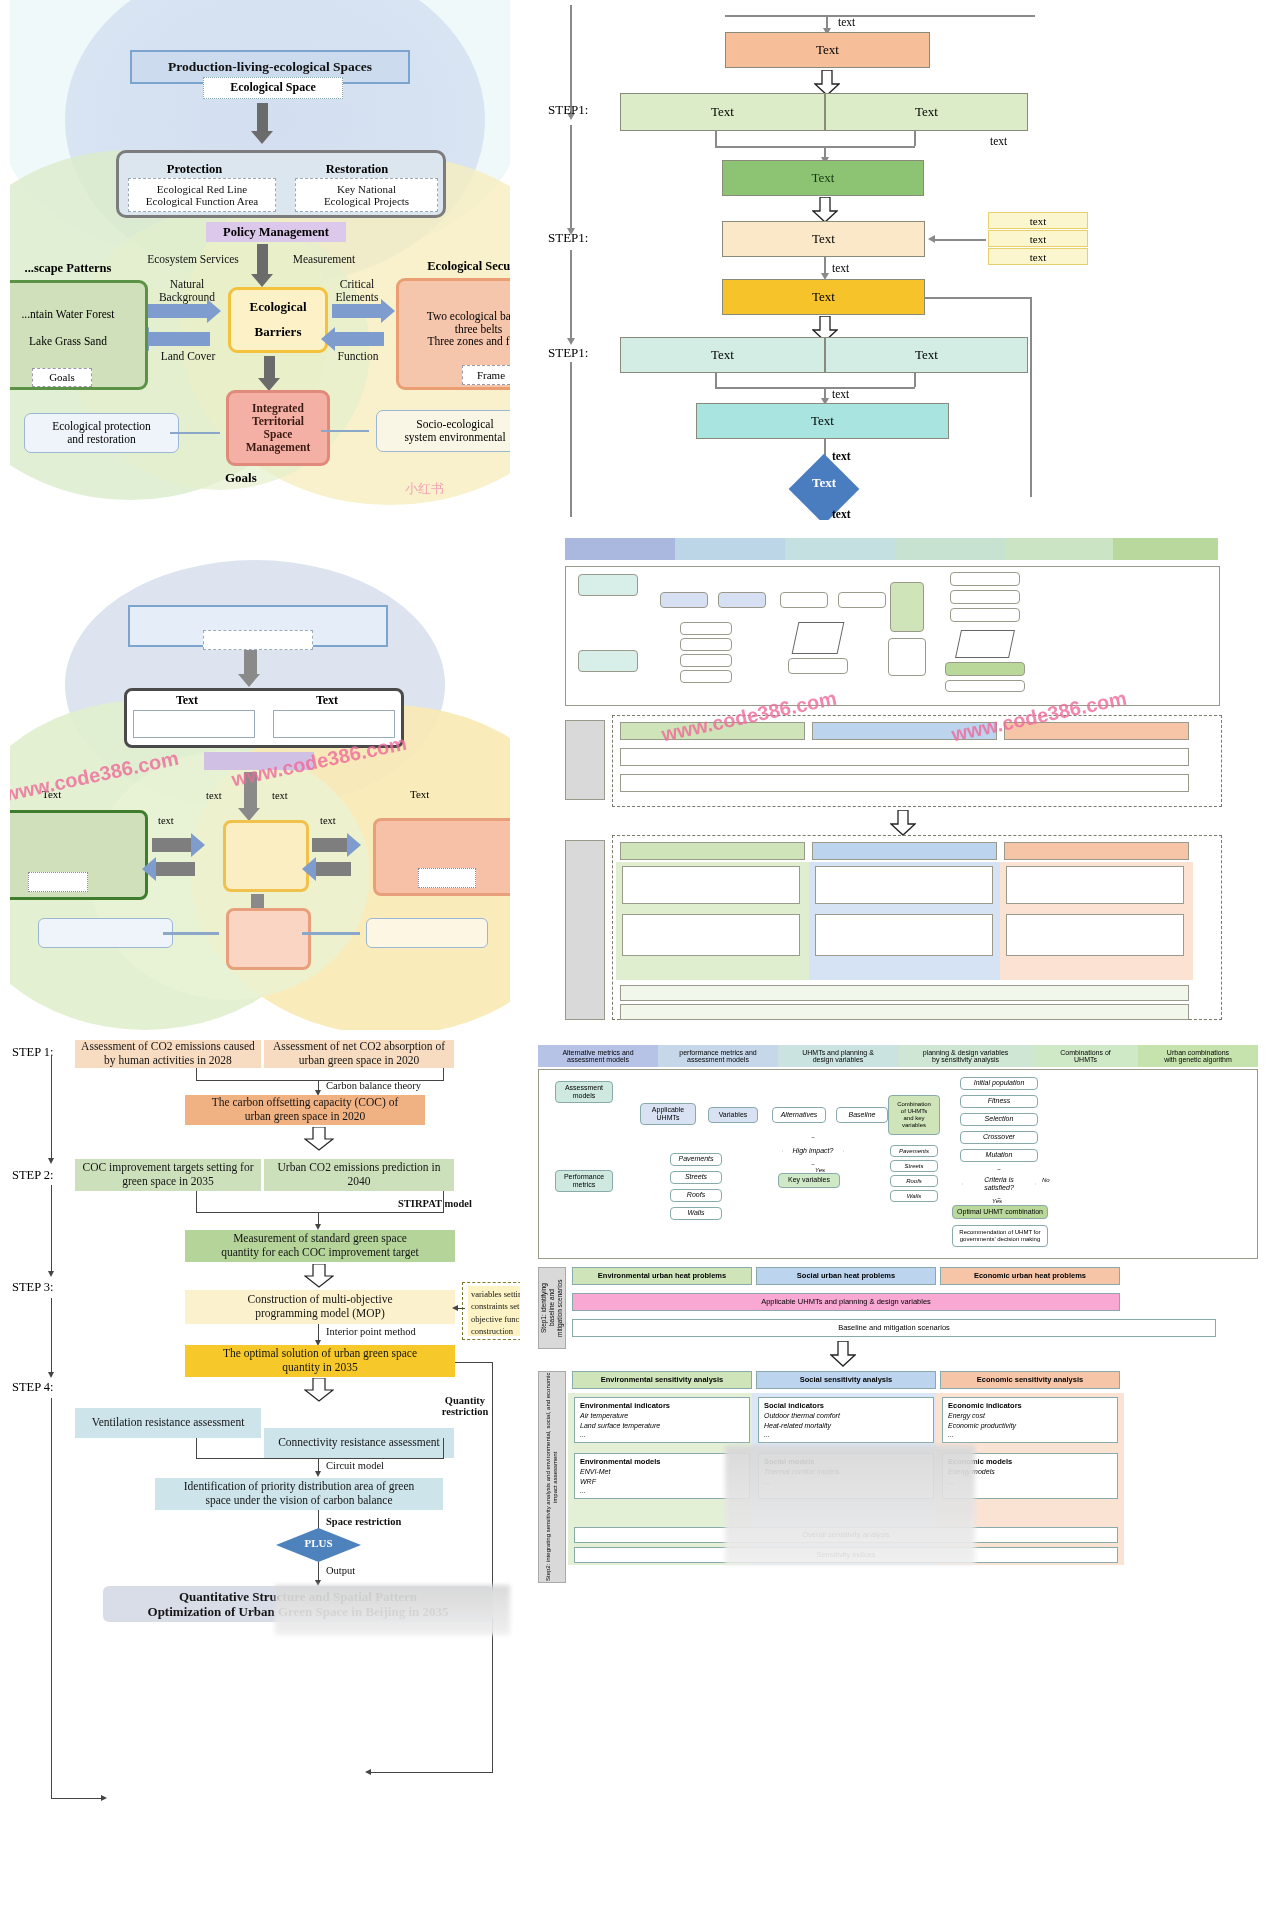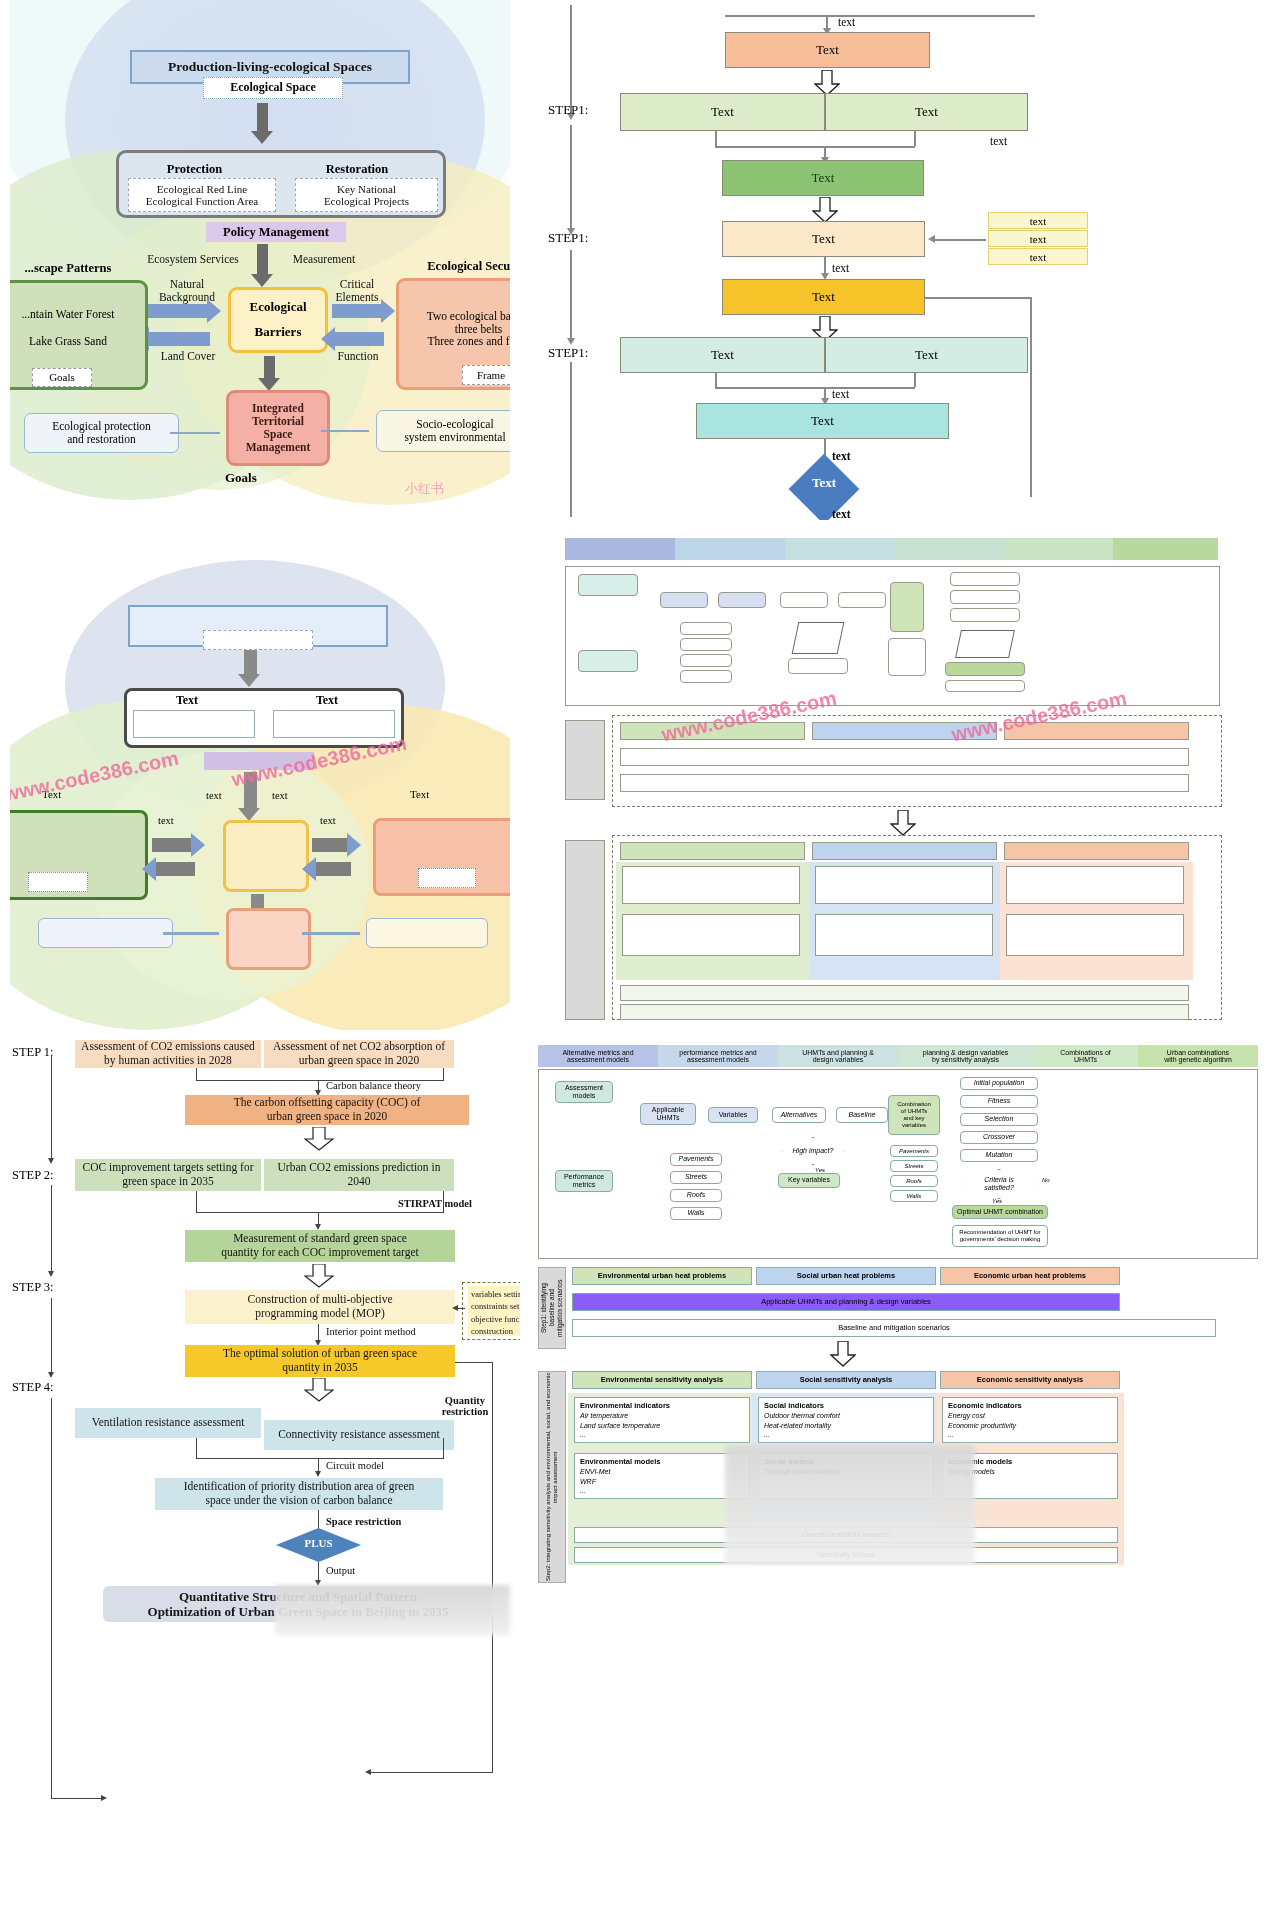--- a/index.html
+++ b/index.html
@@ -404,21 +404,21 @@
       <span style="white-space:pre-line">Assessment of net CO2 absorption of
 urban green space in 2020</span>
     </div>
   <div class="ln" style="left:196px;top:40px;width:248px;height:1.2px;"></div>
   <div class="ln" style="left:196px;top:28px;width:1.2px;height:12px;"></div>
   <div class="ln" style="left:443px;top:28px;width:1.2px;height:12px;"></div>
   <div class="ln" style="left:318px;top:40px;width:1.2px;height:12px;"></div>
   <div class="tip-d" style="left:314.5px;top:50px;"></div>
   <div class="edge-lbl" style="left:326px;top:40px;">Carbon balance theory</div>
 
-  <div class="sb s-orange" style="left:185px;top:55px;width:284px;height:30px;">
+  <div class="sb s-orange" style="left:185px;top:55px;width:240px;height:30px;">
       <span style="white-space:pre-line">The carbon offsetting capacity (COC) of
 urban green space in 2020</span>
     </div>
   <svg class="hollow" style="left:304px;top:87px;" viewBox="0 0 30 24">
       <polygon points="9,0 21,0 21,12 29,12 15,23 1,12 9,12" fill="#fff" stroke="#222" stroke-width="1.2"></polygon>
     </svg>
 
   <div class="sb s-lgrn" style="left:75px;top:119px;width:186px;height:32px;">
       <span style="white-space:pre-line">COC improvement targets setting for
 green space in 2035</span>
@@ -467,21 +467,21 @@
   <div class="ln" style="left:368px;top:732px;width:125px;height:1.2px;"></div>
   <div class="tip-l" style="left:365px;top:729px;"></div>
   <div class="edge-lbl b" style="left:435px;top:355px;width:60px;white-space:pre-line;text-align:center">Quantity
 restriction</div>
 
   <svg class="hollow" style="left:304px;top:338px;" viewBox="0 0 30 24">
       <polygon points="9,0 21,0 21,12 29,12 15,23 1,12 9,12" fill="#fff" stroke="#222" stroke-width="1.2"></polygon>
     </svg>
 
   <div class="sb s-blue" style="left:75px;top:368px;width:186px;height:30px;">Ventilation resistance assessment</div>
-  <div class="sb s-blue" style="left:264px;top:380px;width:190px;height:30px;text-align:center;">Connectivity resistance assessment</div>
+  <div class="sb s-blue" style="left:264px;top:388px;width:190px;height:30px;text-align:center;">Connectivity resistance assessment</div>
   <div class="ln" style="left:196px;top:418px;width:248px;height:1.2px;"></div>
   <div class="ln" style="left:196px;top:398px;width:1.2px;height:20px;"></div>
   <div class="ln" style="left:443px;top:398px;width:1.2px;height:20px;"></div>
   <div class="ln" style="left:318px;top:418px;width:1.2px;height:15px;"></div>
   <div class="tip-d" style="left:314.5px;top:431px;"></div>
   <div class="edge-lbl" style="left:326px;top:420px;">Circuit model</div>
 
   <div class="sb s-blue" style="left:155px;top:438px;width:288px;height:32px;">
       <span style="white-space:pre-line">Identification of priority distribution area of green
 space under the vision of carbon balance</span>
@@ -566,21 +566,21 @@
   <div style="position:absolute;left:285px;top:122px;font-size:6px;font-style:italic;font-family:'Liberation Sans',sans-serif">Yes</div>
   <div style="position:absolute;left:512px;top:132px;font-size:6px;font-style:italic;font-family:'Liberation Sans',sans-serif">No</div>
   <div style="position:absolute;left:462px;top:153px;font-size:6px;font-style:italic;font-family:'Liberation Sans',sans-serif">Yes</div>
 
   <div class="vlab" style="left:8px;top:222px;width:26px;height:80px;white-space:pre-line">Step1: identifying
 baseline and
 mitigation scenarios</div>
   <div class="ub" style="left:42px;top:222px;width:180px;height:18px;background:#cfe4b8;border:1px solid #8aa;font-weight:bold;font-size:7.5px">Environmental urban heat problems</div>
   <div class="ub" style="left:226px;top:222px;width:180px;height:18px;background:#bdd4ee;border:1px solid #8aa;font-weight:bold;font-size:7.5px">Social urban heat problems</div>
   <div class="ub" style="left:410px;top:222px;width:180px;height:18px;background:#f6c5a8;border:1px solid #8aa;font-weight:bold;font-size:7.5px">Economic urban heat problems</div>
-  <div class="ub" style="left:42px;top:248px;width:548px;height:18px;background:#8b5cf6;border:1px solid #8aa;font-size:7.5px">Applicable UHMTs and planning &amp; design variables</div>
+  <div class="ub" style="left:42px;top:248px;width:548px;height:18px;background:#f9a8d4;border:1px solid #8aa;font-size:7.5px">Applicable UHMTs and planning &amp; design variables</div>
   <div class="ub" style="left:42px;top:274px;width:644px;height:18px;background:#fff;border:1px solid #8aa;font-size:7.5px">Baseline and mitigation scenarios</div>
   <svg class="bigarrow" style="left:300px;top:296px;" viewBox="0 0 26 26">
       <polygon points="8,0 18,0 18,14 25,14 13,25 1,14 8,14" fill="#fff" stroke="#222" stroke-width="1.3"></polygon>
     </svg>
 
   <div class="vlab" style="left:8px;top:326px;width:26px;height:210px;white-space:pre-line;font-size:6px">Step2: integrating sensitivity analysis and environmental, social, and economic impact assessment</div>
   <div class="ub" style="left:42px;top:326px;width:180px;height:18px;background:#cfe4b8;border:1px solid #8aa;font-weight:bold;font-size:7.5px">Environmental sensitivity analysis</div>
   <div class="ub" style="left:226px;top:326px;width:180px;height:18px;background:#bdd4ee;border:1px solid #8aa;font-weight:bold;font-size:7.5px">Social sensitivity analysis</div>
   <div class="ub" style="left:410px;top:326px;width:180px;height:18px;background:#f6c5a8;border:1px solid #8aa;font-weight:bold;font-size:7.5px">Economic sensitivity analysis</div>
 

